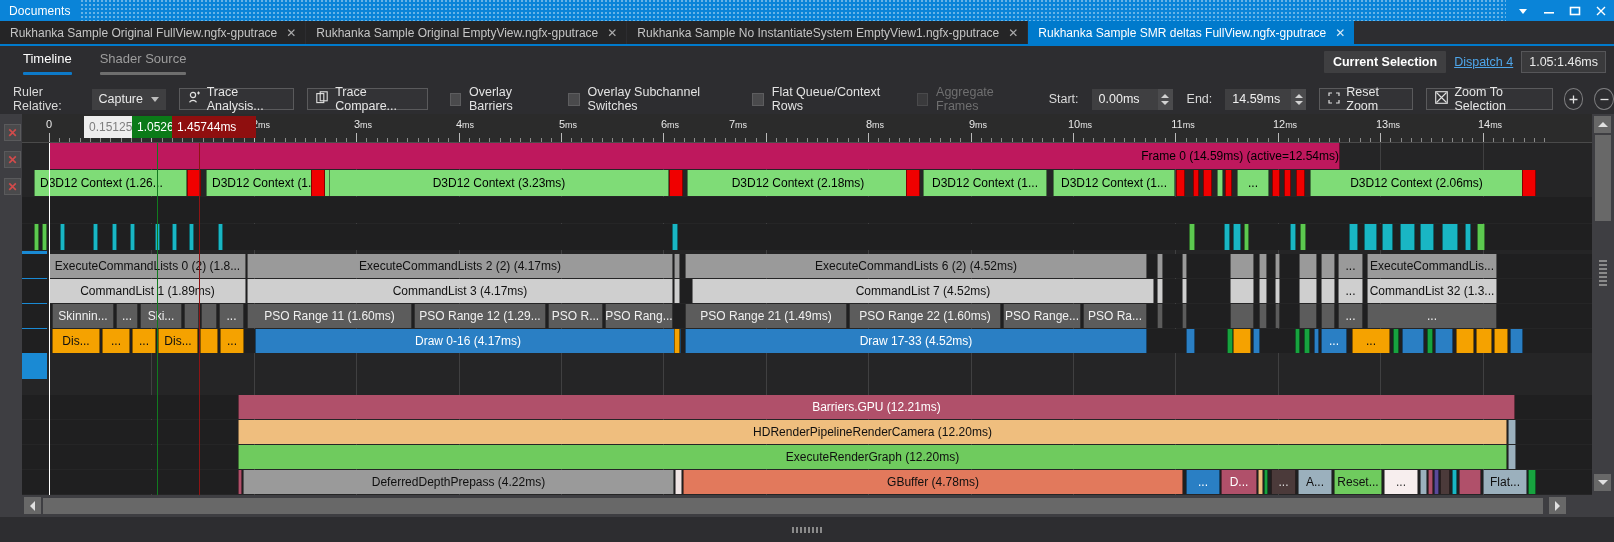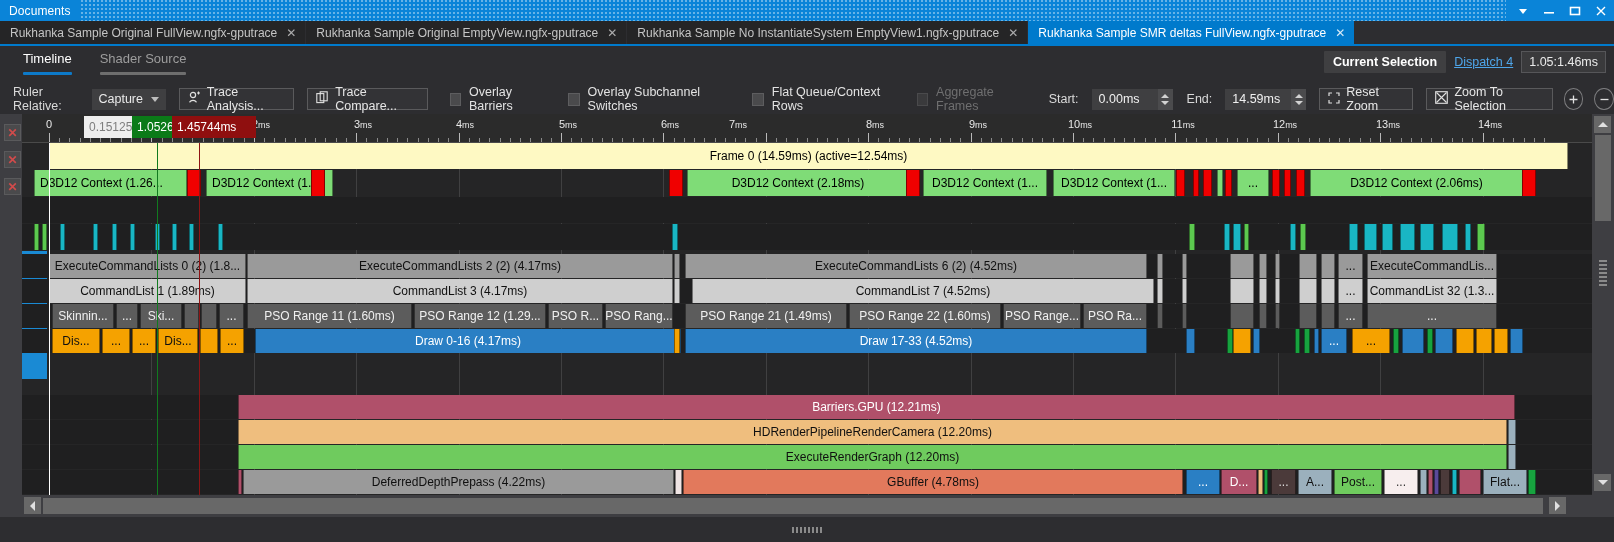--- a/index.html
+++ b/index.html
@@ -547,34 +547,37 @@
         <div class="vgrid" style="left: 539px;"></div>
         <div class="vgrid" style="left: 641.4px;"></div>
         <div class="vgrid" style="left: 743.8px;"></div>
         <div class="vgrid" style="left: 846.2px;"></div>
         <div class="vgrid" style="left: 948.6px;"></div>
         <div class="vgrid" style="left: 1051px;"></div>
         <div class="vgrid" style="left: 1153.4px;"></div>
         <div class="vgrid" style="left: 1255.8px;"></div>
         <div class="vgrid" style="left: 1358.2px;"></div>
         <div class="vgrid" style="left: 1460.6px;"></div>
-        <div class="bar" style="left: 27px; width: 1519px; top: 0px; height: 26px; background: #fef9c3; color: rgb(0, 0, 0);">
+        <div class="bar" style="left: 27px; width: 1291px; top: 0px; height: 26px; background: #be185d; color: rgb(0, 0, 0); justify-content: flex-end;">
           <span>Frame 0 (14.59ms) (active=12.54ms)</span>
         </div>
         <div class="bar lbl-left" style="left: 12px; width: 153px; top: 27px; height: 26px; background: rgb(127, 220, 119); color: rgb(0, 0, 0);">
           <span>D3D12 Context (1.26...</span>
         </div>
         <div class="bar" style="left: 165px; width: 14px; top: 27px; height: 26px; background: rgb(240, 0, 0); color: rgb(255, 255, 255);">
           <span></span>
         </div>
         <div class="bar lbl-left" style="left: 184px; width: 127px; top: 27px; height: 26px; background: rgb(127, 220, 119); color: rgb(0, 0, 0);">
           <span>D3D12 Context (1....</span>
         </div>
         <div class="bar" style="left: 289px; width: 14px; top: 27px; height: 26px; background: rgb(240, 0, 0); color: rgb(255, 255, 255);">
           <span></span>
+        </div>
+        <div class="bar" style="left: 307px; width: 340px; top: 27px; height: 26px; background: rgb(127, 220, 119); color: rgb(0, 0, 0);">
+          <span>D3D12 Context (3.23ms)</span>
         </div>
         <div class="bar" style="left: 647px; width: 14px; top: 27px; height: 26px; background: rgb(240, 0, 0); color: rgb(255, 255, 255);">
           <span></span>
         </div>
         <div class="bar" style="left: 665px; width: 222px; top: 27px; height: 26px; background: rgb(127, 220, 119); color: rgb(0, 0, 0);">
           <span>D3D12 Context (2.18ms)</span>
         </div>
         <div class="bar" style="left: 884px; width: 14px; top: 27px; height: 26px; background: rgb(240, 0, 0); color: rgb(255, 255, 255);">
           <span></span>
         </div>
@@ -966,21 +969,21 @@
         <div class="bar" style="left: 1242px; width: 4px; top: 327px; height: 24px; background: rgb(23, 163, 63); color: transparent;">
           <span></span>
         </div>
         <div class="bar" style="left: 1249px; width: 25px; top: 327px; height: 24px; background: rgb(75, 58, 58); color: rgb(221, 221, 221);">
           <span>...</span>
         </div>
         <div class="bar" style="left: 1276px; width: 34px; top: 327px; height: 24px; background: rgb(155, 176, 189); color: rgb(16, 16, 16);">
           <span>A...</span>
         </div>
         <div class="bar" style="left: 1312px; width: 48px; top: 327px; height: 24px; background: rgb(111, 203, 94); color: rgb(16, 16, 16);">
-          <span>Post...</span>
+          <span>Reset...</span>
         </div>
         <div class="bar" style="left: 1362px; width: 34px; top: 327px; height: 24px; background: rgb(247, 238, 238); color: rgb(51, 51, 51);">
           <span>...</span>
         </div>
         <div class="bar" style="left: 1398px; width: 7px; top: 327px; height: 24px; background: rgb(155, 176, 189); color: transparent;">
           <span></span>
         </div>
         <div class="bar" style="left: 1406px; width: 5px; top: 327px; height: 24px; background: rgb(176, 80, 106); color: transparent;">
           <span></span>
         </div>

